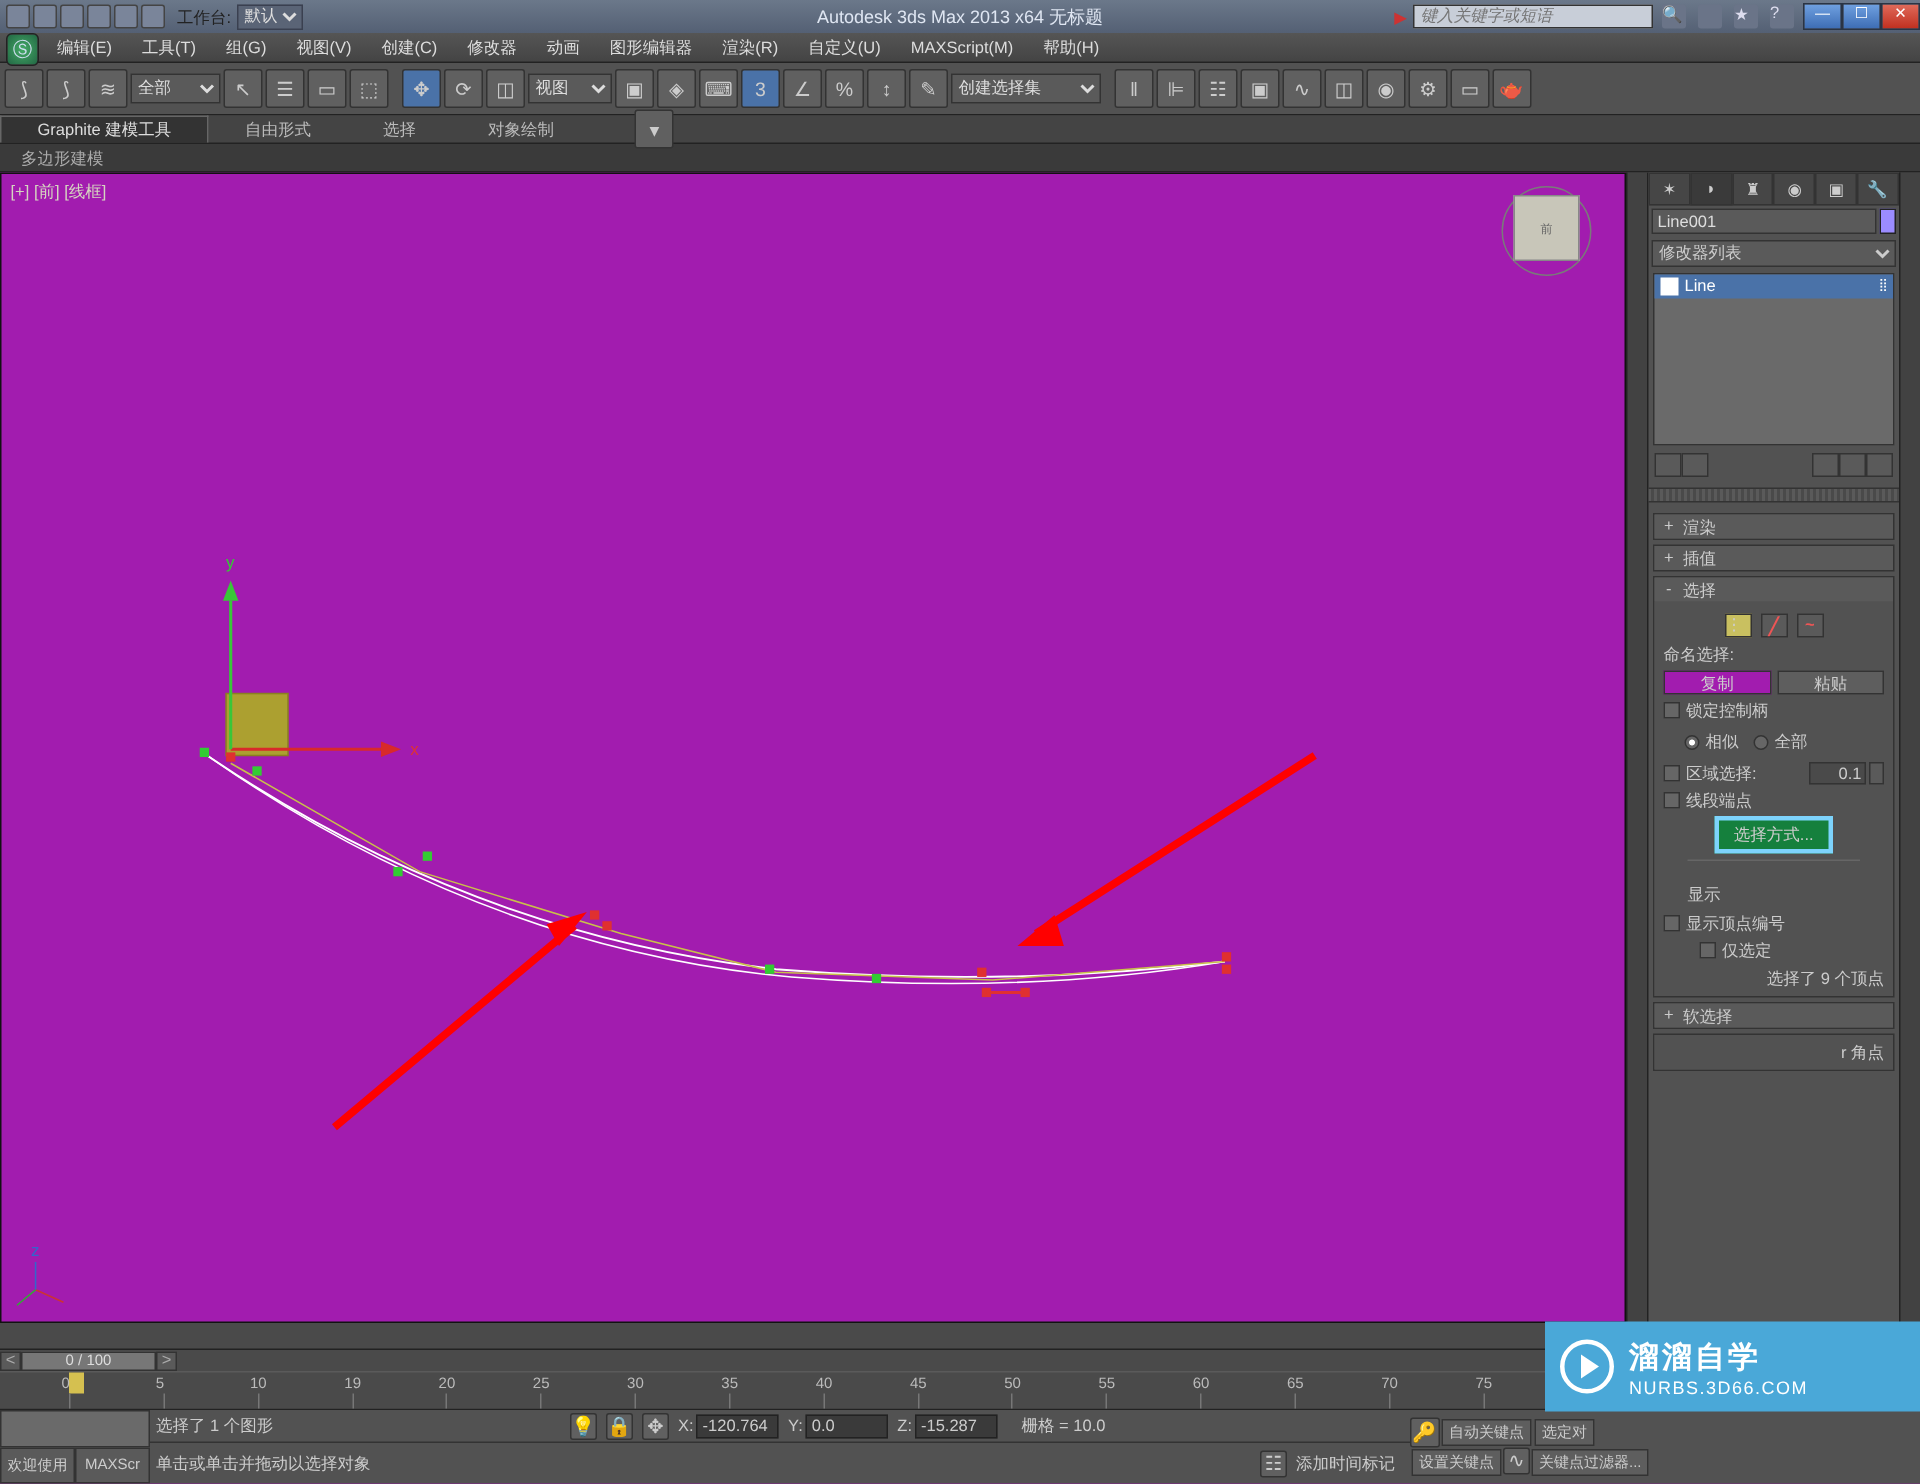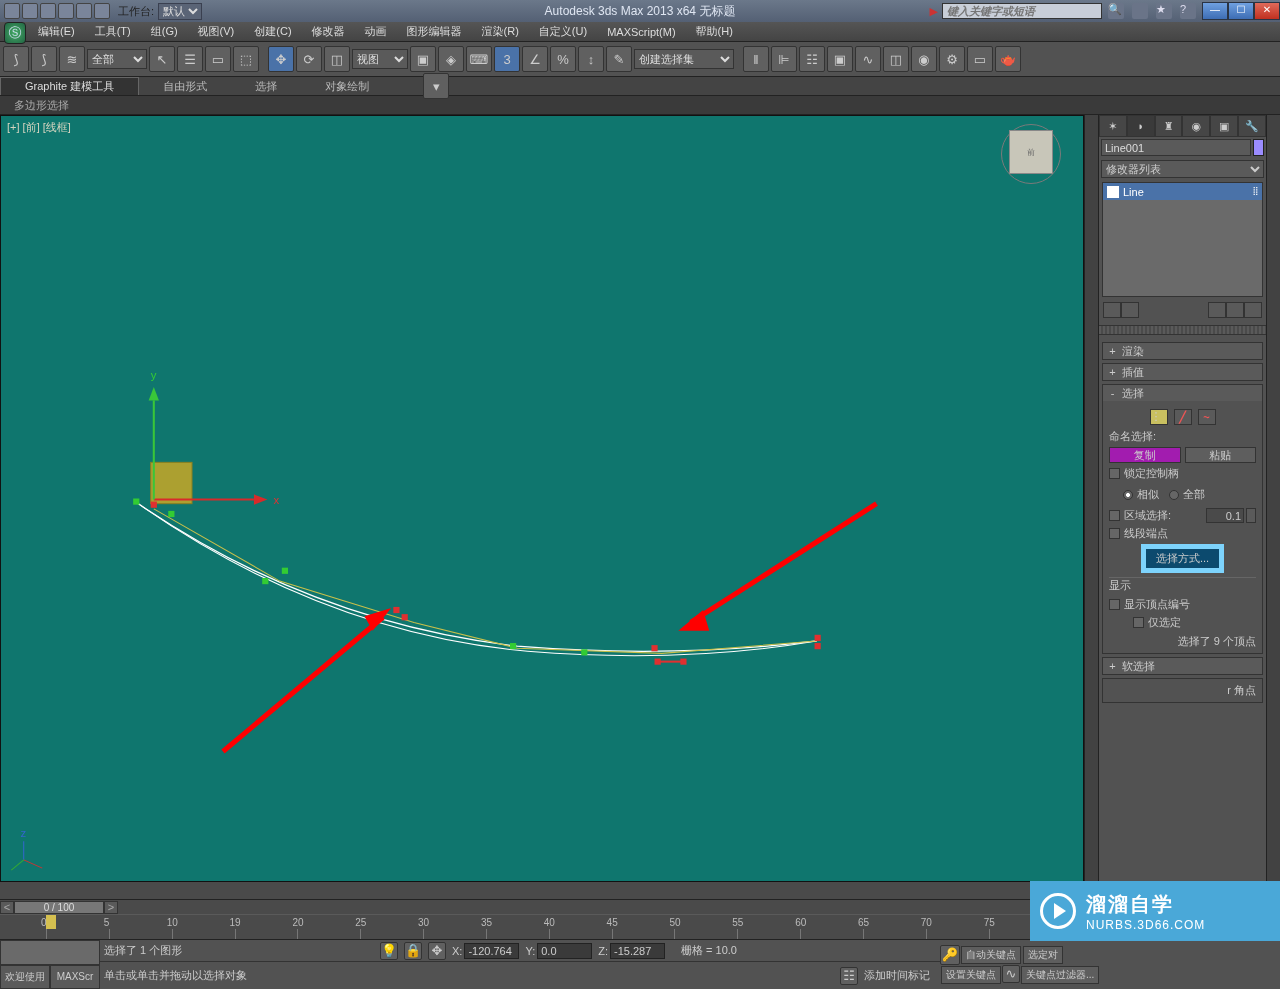--- a/index.html
+++ b/index.html
@@ -6,21 +6,21 @@
 body { width:1280px; height:989px; background:#4a4a4a; overflow:hidden; position:relative; }
 
 
 .titlebar { height:22px; background:linear-gradient(#6b788a,#546074); display:flex; align-items:center; color:#dde; }
 .titlebar .qat { display:flex; gap:2px; padding:0 4px; }
 .titlebar .qat .ico { width:16px; height:16px; background:#7a859a; border:1px solid #444; border-radius:2px; }
 .titlebar .ws-label { color:#222; margin:0 4px; }
 .titlebar select { background:#5a6476; color:#ddd; border:1px solid #3a4050; height:17px; font-size:11px; }
 .titlebar .title-center { position:absolute; left:50%; transform:translateX(-50%); color:#dfe6f2; font-size:12px; }
 .titlebar .search { margin-left:auto; display:flex; align-items:center; gap:4px; }
-.titlebar input { background:#c8ced8; border:1px solid #333; height:16px; width:160px; font-style:italic; color:#888; padding:0 4px;font-weight:bold; }
+.titlebar input { background:#c8ced8; border:1px solid #333; height:16px; width:160px; font-style:italic; color:#888; padding:0 4px; }
 .titlebar .rico { width:16px; height:16px; background:#6a7488; border-radius:2px; margin:0 2px; }
 .winbtns { display:flex; }
 .winbtn { width:26px; height:18px; border:1px solid #2a3444; background:linear-gradient(#6fa0e0,#3d6db4); color:#fff; text-align:center; line-height:14px; font-size:10px; }
 .winbtn.close { background:linear-gradient(#e06a5a,#c03020); }
 
 
 .menubar { height:20px; background:linear-gradient(#555,#444); border-bottom:1px solid #222; display:flex; align-items:center; color:#ddd; padding-left:28px; position:relative; }
 .menubar .app-ico { position:absolute; left:4px; top:0; width:22px; height:22px; background:radial-gradient(#4a6,#264); border-radius:4px; border:1px solid #222; color:#cde; text-align:center; line-height:20px; font-size:13px; }
 .menubar .mi { padding:0 10px; cursor:default; }
 
@@ -32,21 +32,21 @@
 .toolbar select { background:#5a5a5a; color:#ddd; border:1px solid #333; height:20px; font-size:11px; }
 
 
 .ribbon { height:19px; background:#444; border-bottom:1px solid #222; display:flex; align-items:center; color:#bbb; }
 .ribbon .tab { padding:0 24px; height:100%; display:flex; align-items:center; }
 .ribbon .tab.active { background:#333; color:#ddd; border:1px solid #666; border-bottom:none;}
 .ribbon2 { height:19px; background:#3a3a3a; border-bottom:1px solid #222; color:#aaa; padding-left:14px; display:flex; align-items:center; }
 
 
 .work { position:absolute; top:115px; bottom:107px; left:0; right:0; display:flex; }
-.viewport { flex:1; background:#0f766e; position:relative; border:1px solid #111; }
+.viewport { flex:1; background:#a21caf; position:relative; border:1px solid #111; }
 .vp-label { position:absolute; top:4px; left:6px; color:#d5d5c0; font-size:11px; }
 .viewcube { position:absolute; top:14px; right:30px; width:44px; height:44px; background:#c8c6b9; border:1px solid #888; display:flex; align-items:center; justify-content:center; color:#666; font-size:8px; }
 .viewcube-ring { position:absolute; top:8px; right:22px; width:60px; height:60px; border:1px solid #7a7a7a; border-radius:50%; }
 
 
 .cmdpanel { width:168px; background:#525252; border-left:1px solid #222; display:flex; flex-direction:column; overflow:hidden; }
 .cmd-tabs { display:flex; height:22px; background:#464646; }
 .cmd-tabs .ct { flex:1; border:1px solid #333; display:flex; align-items:center; justify-content:center; color:#ccc; }
 .cmd-tabs .ct.on { background:#3a3a3a; }
 .name-row { display:flex; padding:2px; gap:2px; }
@@ -190,21 +190,21 @@
   <div class="tb-ico">🫖</div>
 </div>
 
 <div class="ribbon">
   <div class="tab active">Graphite 建模工具</div>
   <div class="tab">自由形式</div>
   <div class="tab">选择</div>
   <div class="tab">对象绘制</div>
   <div style="margin-left:30px" class="tb-ico">▾</div>
 </div>
-<div class="ribbon2">多边形选择</div>
+<div class="ribbon2">多边形建模</div>
 
 <div class="work">
   <div class="viewport">
     <div class="vp-label">[+] [前] [线框]</div>
     <div class="viewcube-ring"></div>
     <div class="viewcube">前</div>
     <svg class="scene" viewBox="0 0 1048 740">
 
       <rect x="145" y="335" width="40" height="40" fill="#aca030" stroke="#8a8020"></rect>
       <line x1="148" y1="371" x2="245" y2="371" stroke="#d82a2a" stroke-width="2"></line>
@@ -335,22 +335,22 @@
           <span>区域选择:</span>
           <div class="spin" style="margin-left:auto">
               <input value="0.1" style="">
               <div class="ar"></div>
             </div>
         </div>
         <div class="chk">
             <div class="box"></div>
             <span>线段端点</span>
           </div>
-        <div style="text-align:center;margin:3px 0;"><div style="display:inline-block;padding:2px 10px;background:#0c4a6e;border:5px solid #7dd3fc">选择方式...</div></div>
-        <div style="border-top:1px solid #666;margin:4px 0;padding-top:0">显示</div>
+        <div style="text-align:center;margin:3px 0;"><div style="display:inline-block;padding:2px 10px;background:#15803d;border:3px solid #7dd3fc">选择方式...</div></div>
+        <div style="border-top:1px solid #666;margin:4px 16px;padding-top:15px">显示</div>
         <div class="chk">
             <div class="box"></div>
             <span>显示顶点编号</span>
           </div>
         <div class="chk" style="margin-left:24px">
             <div class="box"></div>
             <span>仅选定</span>
           </div>
         <div style="text-align:right;margin-top:4px">选择了 9 个顶点</div>
       </div>

